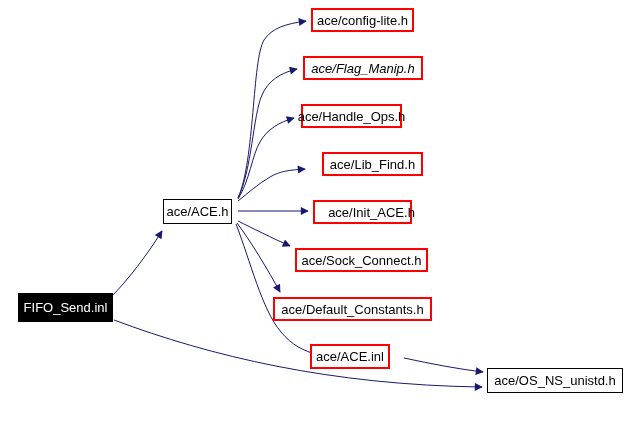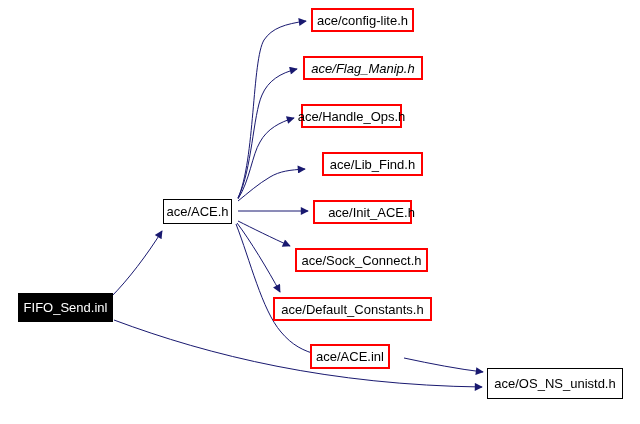--- a/index.html
+++ b/index.html
@@ -85,15 +85,15 @@
   <div class="node truncated" style="left:310px; top:152px; width:101px; height:24px;margin-left:12px;">ace/Lib_Find.h</div>
 
   <div class="node truncated" style="left:313px; top:200px; width:99px; height:24px;padding-left:18px;">ace/Init_ACE.h</div>
 
   <div class="node truncated" style="left:295px; top:248px; width:133px; height:24px;">ace/Sock_Connect.h</div>
 
   <div class="node truncated" style="left:273px; top:297px; width:159px; height:24px;">ace/Default_Constants.h</div>
 
   <div class="node truncated" style="left:310px; top:344px; width:80px; height:25px;">ace/ACE.inl</div>
 
-  <div class="node" style="left:487px; top:368px; width:136px; height:31px;">ace/OS_NS_unistd.h</div>
+  <div class="node" style="left:487px; top:368px; width:136px; height:25px;">ace/OS_NS_unistd.h</div>
 
 </div>
 
 </body></html>

